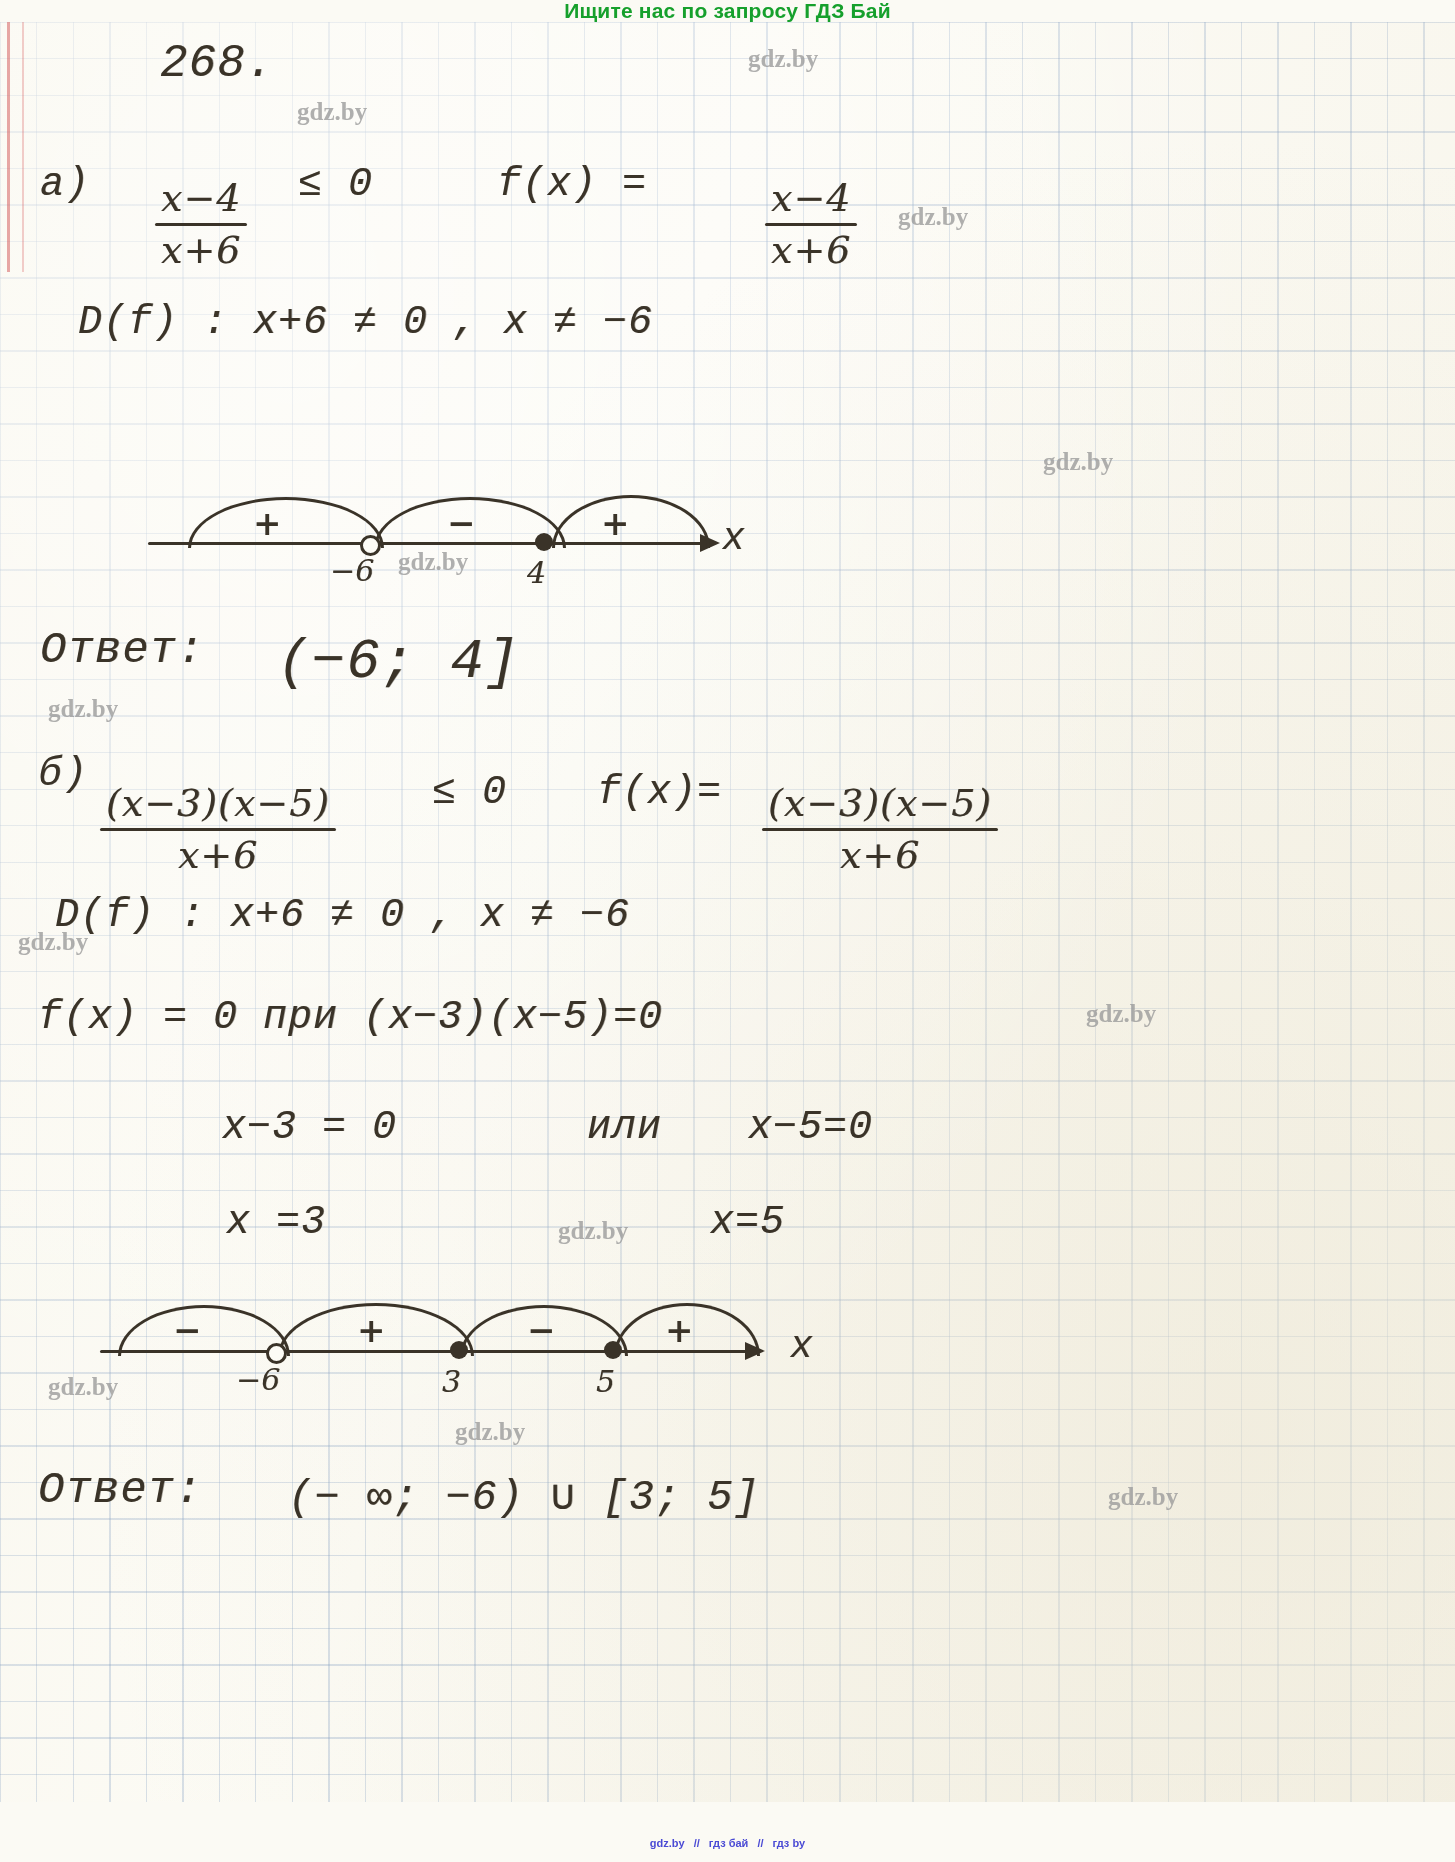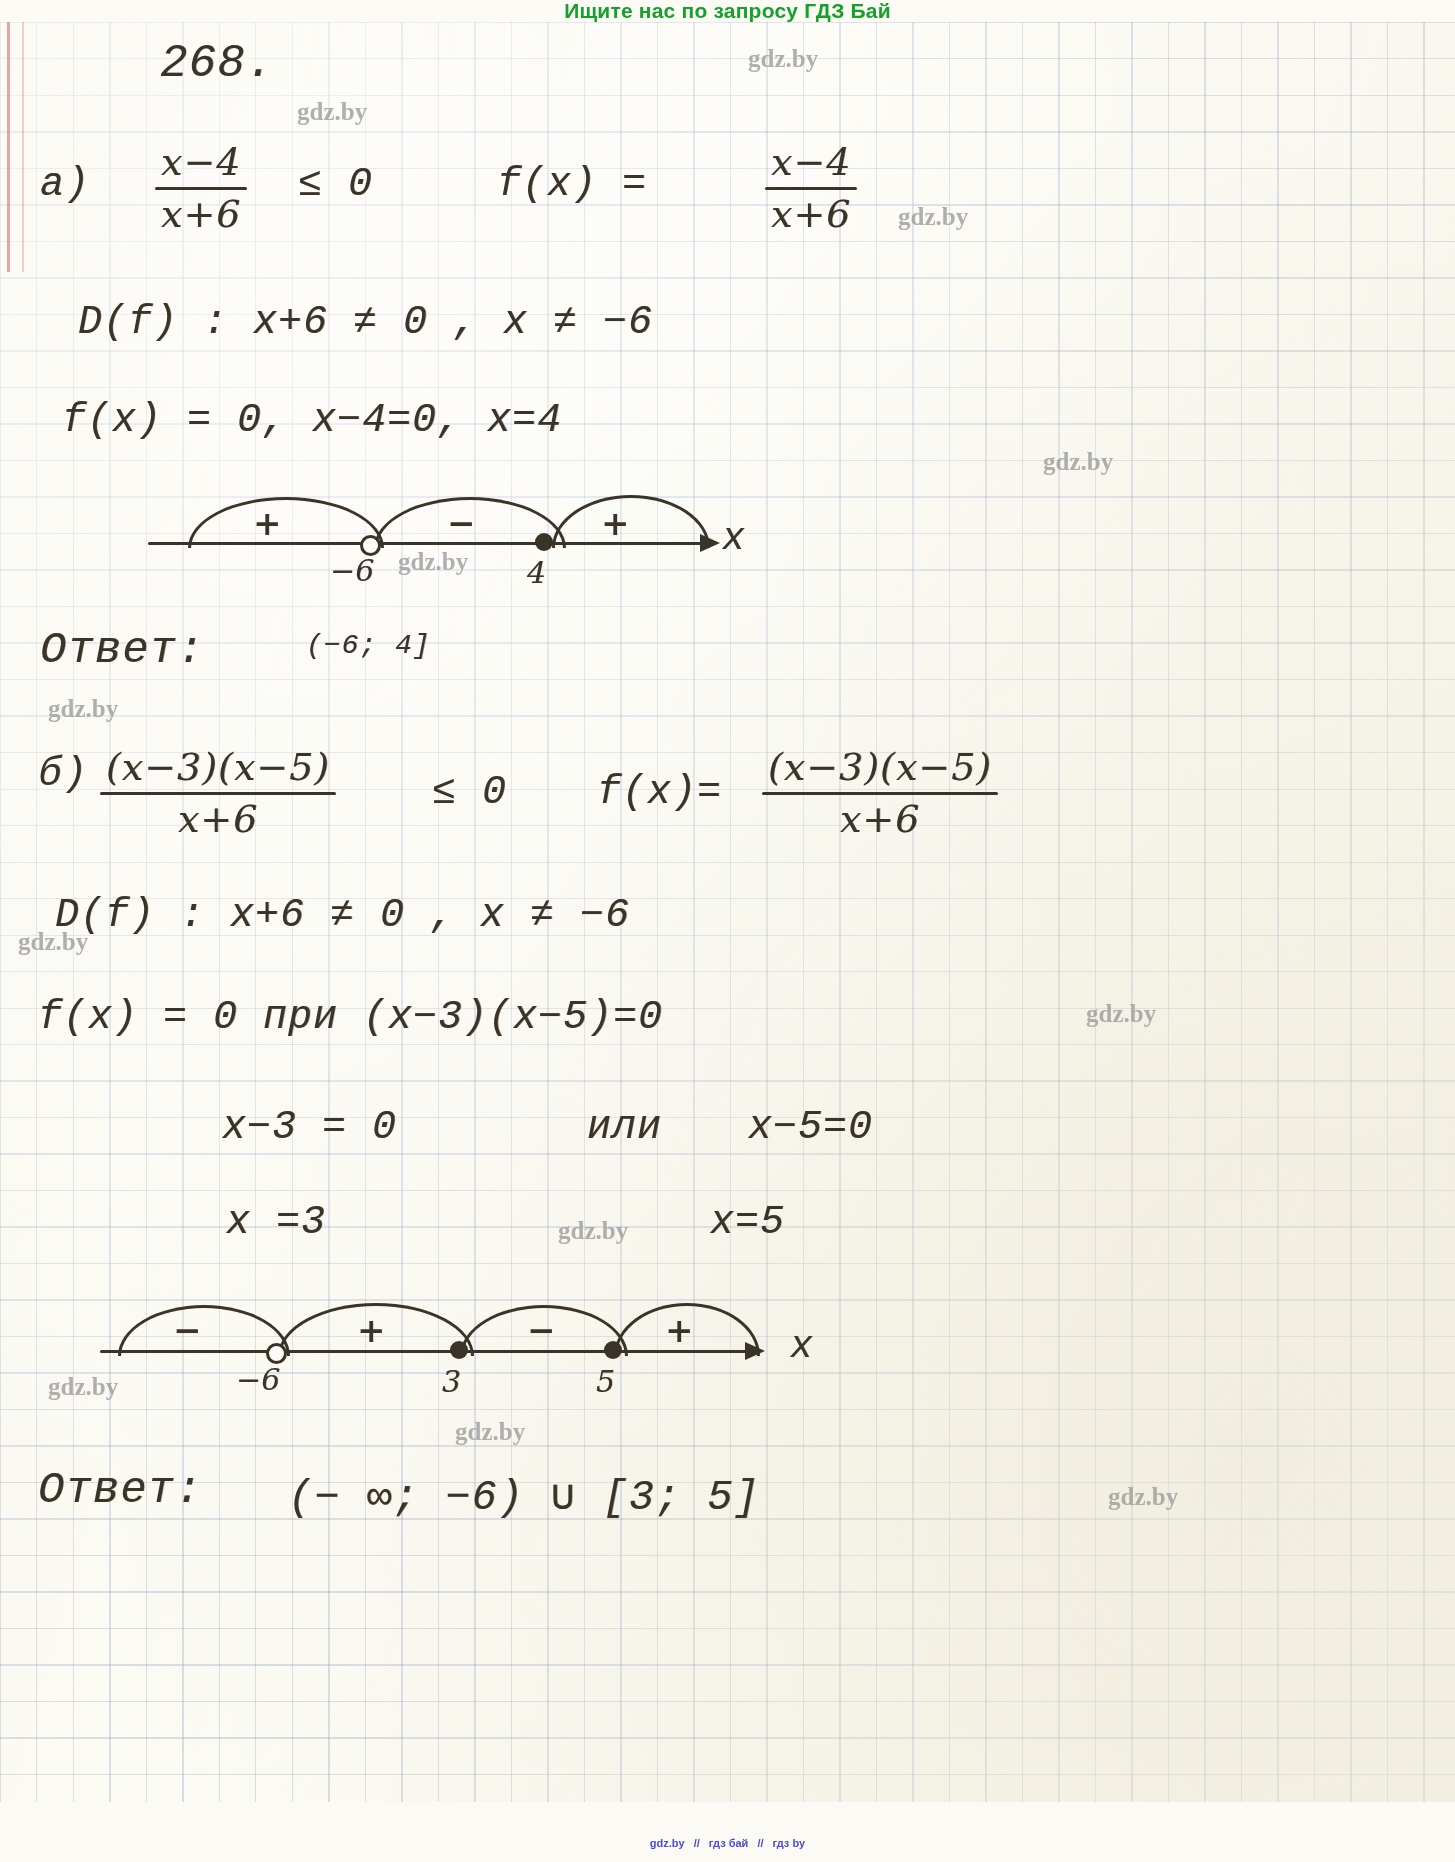--- a/index.html
+++ b/index.html
@@ -121,21 +121,21 @@
   .frac {
     position: absolute;
     display: inline-block;
     text-align: center;
     font-family: "DejaVu Serif", serif;
     font-style: italic;
     color: #3a3328;
     letter-spacing: 1px;
     text-shadow: 0.6px 0.4px 0 rgba(58,51,40,0.45);
   }
-  .frac .num { display: block; padding: 0 6px; }
+  .frac .num { display: block; padding: 0 6px; margin-top: 36px; }
   .frac .bar {
     display: block;
     height: 3px;
     background: #3a3328;
     margin: 3px 0 2px 0;
     border-radius: 2px;
   }
   .frac .den { display: block; padding: 0 6px; }
 
   
@@ -229,21 +229,20 @@
 
   <div class="hw big" style="left:497px; top:162px;">f(x)  =</div>
   <div class="frac" style="left:765px; top:140px; font-size:38px;">
     <span class="num">x−4</span>
     <span class="bar"></span>
     <span class="den">x+6</span>
   </div>
 
   <div class="hw big" style="left:78px; top:300px;">D(f) :    x+6 ≠ 0 ,  x ≠ −6</div>
 
-  <div class="hw big" style="left:62px; top:398px;">f(x) = 0,   x−4=0,   x=4</div>
 
   <div class="numline" style="left:0px; top:0px;">
     <div class="axis" style="left:148px; top:542px; width:560px;"></div>
     <div class="arrowhead" style="left:700px; top:534px;"></div>
     <div class="hw" style="left:722px; top:517px; font-size:38px;">x</div>
 
     <div class="arc" style="left:188px; top:497px; width:190px; height:48px;"></div>
     <div class="arc" style="left:374px; top:497px; width:186px; height:48px;"></div>
     <div class="arc" style="left:552px; top:495px; width:152px; height:50px;"></div>
 
@@ -252,21 +251,21 @@
     <div class="sign" style="left:601px; top:503px;">+</div>
 
     <div class="pt-open" style="left:360px; top:535px;"></div>
     <div class="pt-filled" style="left:535px; top:533px;"></div>
 
     <div class="tick-label" style="left:330px; top:553px;">−6</div>
     <div class="tick-label" style="left:527px; top:555px;">4</div>
   </div>
 
   <div class="hw big" style="left:40px; top:625px; font-size:44px;">Ответ:</div>
-  <div class="hw big" style="left:306px; top:630px; font-size:28px;">(−6; 4]</div>
+  <div class="hw big" style="left:277px; top:630px; font-size:56px;">(−6; 4]</div>
 
   <div class="hw big" style="left:38px; top:752px;">б)</div>
 
   <div class="frac" style="left:100px; top:745px; font-size:38px;">
     <span class="num">(x−3)(x−5)</span>
     <span class="bar"></span>
     <span class="den">x+6</span>
   </div>
   <div class="hw big" style="left:432px; top:770px;">≤ 0</div>
 

